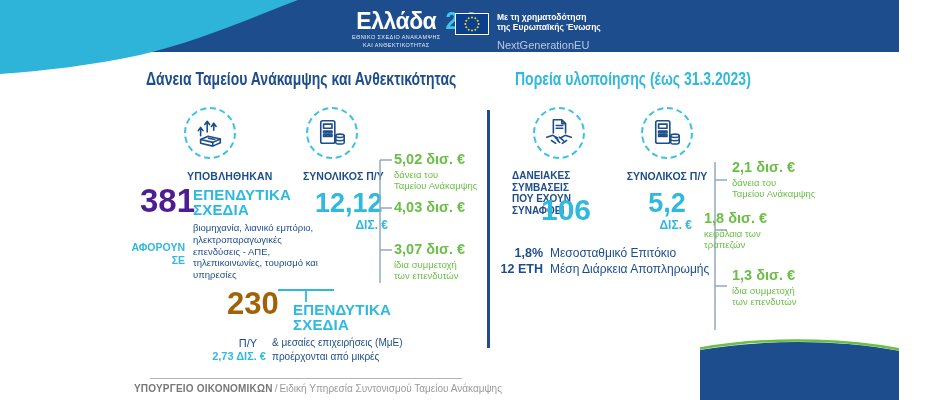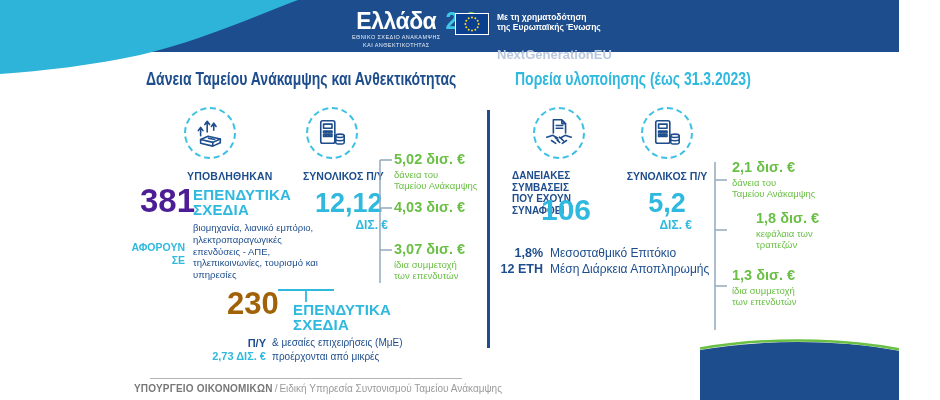--- a/index.html
+++ b/index.html
@@ -17,21 +17,21 @@
   .logo{left:352px;top:9px;display:flex;align-items:flex-start;color:#fff}
   .logo-left{text-align:center}
   .logo-brand{font-size:23px;font-weight:bold;letter-spacing:-.5px;line-height:24px}
   .logo-sub{font-size:5.5px;letter-spacing:.4px;line-height:6.5px;margin-top:1px;color:#e8eef7}
   .logo-ver{font-size:23px;font-weight:bold;line-height:24px;margin-left:5px}
   .ver-cyan{color:#3ec7e8}
   .ver-green{color:#8dc63f}
   .eu-flag{left:455px;top:13px;width:34px;height:22px;background:#0a3f8f;border:1px solid #fff;display:flex;align-items:center;justify-content:center}
   .eu-text{left:497px;top:12px;color:#fff}
   .eu-line{font-size:8.5px;font-weight:bold;line-height:10px}
-  .eu-line.light{font-weight:bold;font-size:13px;color:#b9c8de;margin-top:18px}
+  .eu-line.light{font-weight:normal;font-size:11px;color:#b9c8de;margin-top:8px}
 
   
   .title-main{left:146px;top:69px;font-size:17.5px;font-weight:bold;color:#1d4d8c;white-space:nowrap;transform:scaleX(.8);transform-origin:0 50%}
   .title-status{left:515px;top:69px;font-size:17.5px;font-weight:bold;color:#2fb9de;white-space:nowrap;transform:scaleX(.8);transform-origin:0 50%}
 
   
   .dcircle{width:52px;height:52px;border:2px dashed #3cc0e4;border-radius:50%;display:flex;align-items:center;justify-content:center}
   .c1{left:184px;top:107px}.c2{left:306px;top:107px}.c3{left:533px;top:107px}.c4{left:641px;top:107px}
   .icon-stroke{stroke:#1d4d8c;fill:none;stroke-width:1.7;stroke-linecap:round;stroke-linejoin:round}
 
@@ -50,26 +50,26 @@
   
   .bracket-l{left:377px;top:150px}
   .bracket-r{left:712px;top:158px}
   .sme-bracket{left:276px;top:288px}
 
   
   .bd-item{width:110px}
   .bd-amount{font-size:14.5px;font-weight:bold;color:#6abf45;line-height:15px}
   .bd-desc{font-size:9.5px;color:#6abf45;line-height:11px;margin-top:2px}
   .bl0{left:394px;top:152px}.bl1{left:394px;top:200px}.bl2{left:394px;top:242px}
-  .br0{left:732px;top:160px}.br1{left:756px;top:211px}.br2{left:732px;top:268px}
+  .br0{left:732px;top:160px}.br1{left:704px;top:211px}.br2{left:732px;top:268px}
 
   
   .sme-count{left:227px;top:289px;font-size:31px;font-weight:bold;color:#a16207;line-height:30px}
   .sme-label{left:293px;top:303px;font-size:15px;font-weight:bold;color:#2fb9de;line-height:14.5px;letter-spacing:.2px}
-  .sme-pu{left:230px;top:337px;width:36px;text-align:right;font-size:11px;font-weight:bold;color:#1d4d8c}
+  .sme-pu{left:230px;top:337px;width:36px;text-align:center;font-size:11px;font-weight:normal;color:#1d4d8c}
   .sme-budget{left:204px;top:350px;width:62px;text-align:right;font-size:11px;font-weight:bold;color:#2fb9de}
   .sme-desc{left:272px;top:336px;font-size:10px;color:#1d4d8c;line-height:13.5px}
 
   
   .contracts-label{left:512px;top:170px;width:108px;text-align:left;font-size:10px;font-weight:bold;color:#1d4d8c;line-height:11.5px}
   .contracts-count{left:512px;top:194px;width:108px;text-align:center;font-size:30px;font-weight:bold;color:#2fb9de;line-height:32px}
   .bud-label-r{left:622px;top:170px;width:90px;text-align:center;font-size:10.5px;font-weight:bold;color:#1d4d8c}
   .bud-value-r{left:622px;top:190px;width:90px;text-align:center;font-size:27px;font-weight:bold;color:#2fb9de;line-height:27px}
   .bud-unit-r{left:640px;top:218px;width:52px;text-align:right;font-size:12px;font-weight:bold;color:#2fb9de}
   .stat-row{display:flex;align-items:baseline}

